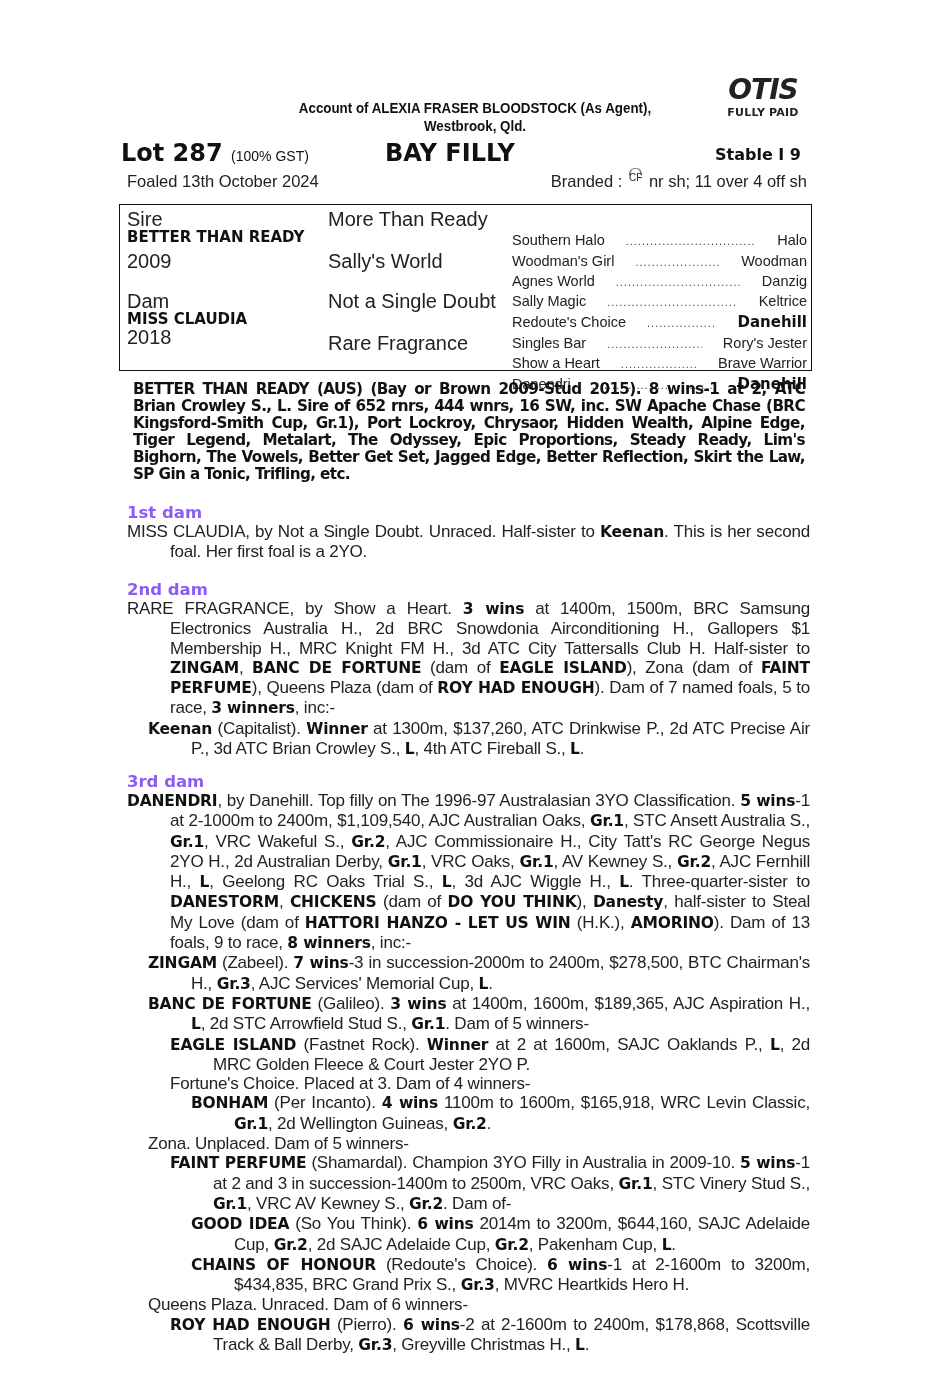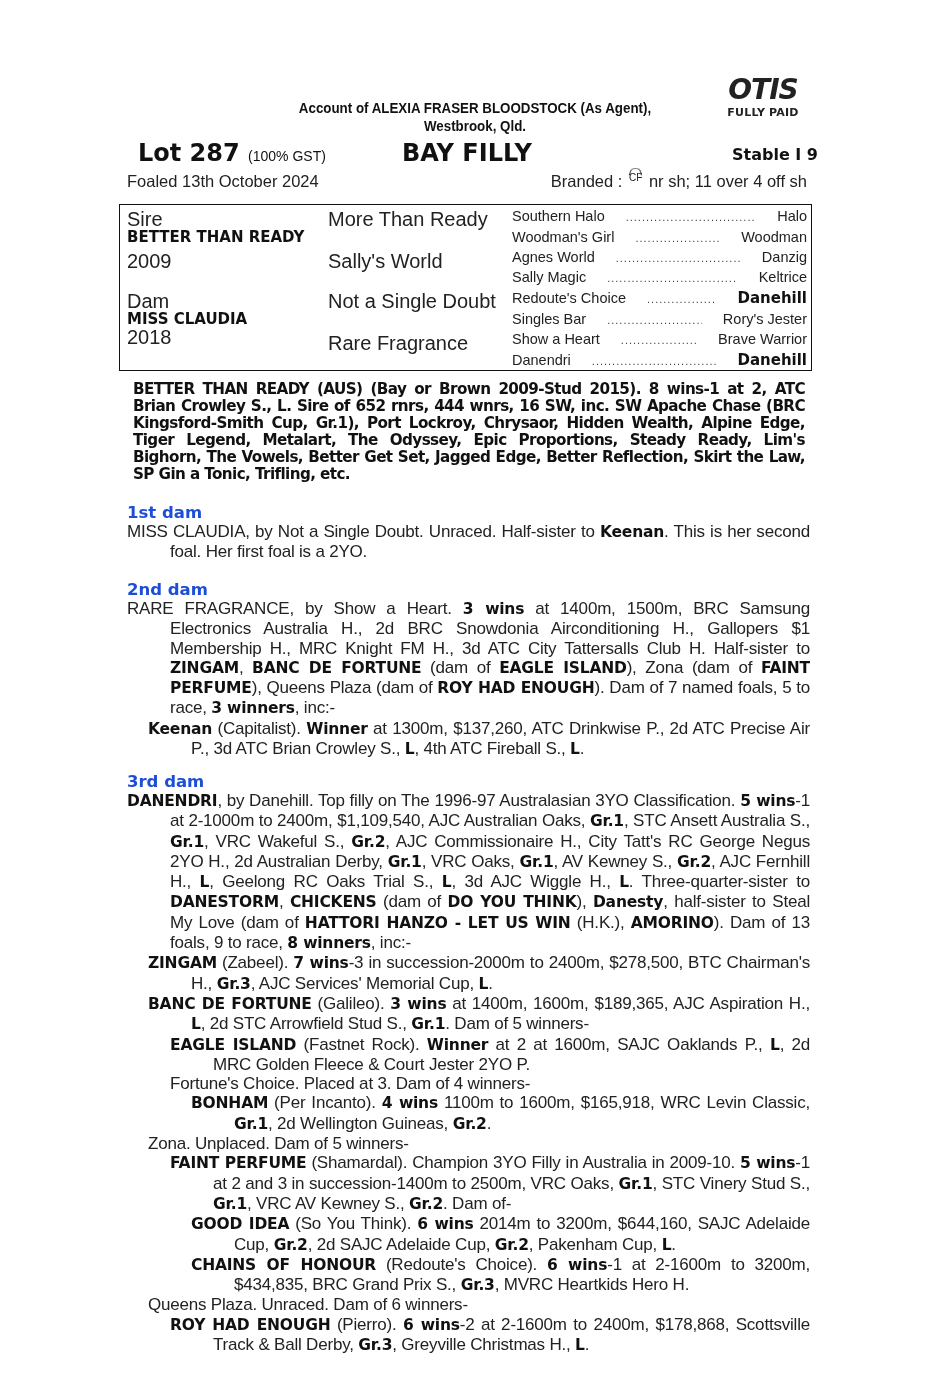--- a/index.html
+++ b/index.html
@@ -6,49 +6,49 @@
   body { width: 938px; height: 1400px; position: relative; overflow: hidden; color: #111; font-family: "Liberation Sans", sans-serif; }
   .page { position: absolute; left: 0; top: 0; width: 756px; height: 1400px; }
 
   
   .otis { position: absolute; left: 718px; top: 76px; width: 90px; text-align: center; }
   .otis-logo { font-family: "DejaVu Sans", sans-serif; font-weight: bold; font-style: italic; font-size: 28px; letter-spacing: -1px; color: #222; line-height: 28px; }
   .otis-paid { font-family: "DejaVu Sans", sans-serif; font-weight: bold; font-size: 11px; color: #222; letter-spacing: 0.2px; margin-top: 2px; }
 
   .account { position: absolute; left: 240px; top: 99px; width: 470px; text-align: center; font-family: "Liberation Sans", sans-serif; font-weight: bold; font-size: 15.5px; line-height: 18px; transform: scaleX(0.86); transform-origin: center; }
 
-  .lot-line { position: absolute; left: 138px; top: 139px; width: 683px; height: 30px; }
+  .lot-line { position: absolute; left: 121px; top: 139px; width: 683px; height: 30px; }
   .lot-title { position: absolute; left: 0; top: 0; font-family: "DejaVu Sans", sans-serif; font-weight: bold; font-size: 24px; }
   .lot-gst { font-family: "Liberation Sans", sans-serif; font-weight: normal; font-size: 14px; }
   .horse-type { position: absolute; left: 264px; top: 0; font-family: "DejaVu Sans", sans-serif; font-weight: bold; font-size: 24px; }
   .stable { position: absolute; right: 3px; top: 6px; font-family: "DejaVu Sans", sans-serif; font-weight: bold; font-size: 16px; }
 
   .foal-line { position: absolute; left: 127px; top: 172px; width: 680px; font-size: 16.5px; color: #222; }
   .foaled { position: absolute; left: 0; top: 0; }
   .branded { position: absolute; right: 0; top: 0; white-space: nowrap; }
   .brand-mark { display: inline-block; font-size: 10px; position: relative; top: -6px; padding-top: 3px; margin: 0 2px; }
   .brand-mark:before { content: ""; position: absolute; left: 1px; right: 1px; top: -2px; height: 7px; border-top: 1px solid #333; border-left: 1px solid #333; border-right: 1px solid #333; transform: perspective(10px) rotateX(25deg); border-radius: 6px 6px 0 0; }
 
   
   .pedigree { position: absolute; left: 119px; top: 204px; width: 693px; height: 167px; border: 1.5px solid #111; box-sizing: border-box; }
   .ped-cell { position: absolute; white-space: nowrap; font-size: 20px; color: #222; }
   .ped-name { font-family: "DejaVu Sans", sans-serif; font-weight: bold; font-size: 15px; color: #111; }
   .ped-gg { position: absolute; left: 392px; width: 295px; font-size: 14.5px; color: #222; display: flex; align-items: baseline; gap: 20px; }
   .ped-gg .nm { white-space: nowrap; }
   .ped-gg .dots { flex: 1; overflow: hidden; white-space: nowrap; margin: 0 1px; color: #444; font-size: 11px; letter-spacing: 1px; }
   .ped-gg .dots:after { content: "................................................................................................"; }
-  .ped-gg .sire { white-space: nowrap; }
+  .ped-gg .sire { white-space: nowrap; margin-top: 24px; }
   .ped-gg .sire.bold { font-family: "DejaVu Sans", sans-serif; font-weight: bold; font-size: 15px; color: #111; }
 
   
   .sire-summary { position: absolute; left: 133px; top: 381px; width: 672px; font-family: "DejaVu Sans", sans-serif; font-weight: bold; font-size: 15.2px; line-height: 17px; text-align: justify; letter-spacing: -0.6px; color: #111; }
 
   
   .section { position: absolute; left: 127px; width: 683px; font-size: 17px; line-height: 19.3px; color: #222; }
-  .sec-head { font-family: "DejaVu Sans", sans-serif; font-weight: bold; font-size: 16.5px; color: #1d4ed8; line-height: 19px; }
+  .sec-head { font-family: "DejaVu Sans", sans-serif; font-weight: bold; font-size: 16.5px; color: #8b5cf6; line-height: 19px; }
   .para { text-align: justify; padding-left: 43px; text-indent: -43px; letter-spacing: -0.2px; }
   .b { font-family: "DejaVu Sans", sans-serif; font-weight: bold; color: #111; font-size: 15.5px; }
   .i1 { margin-left: 21px; padding-left: 43px; text-indent: -43px; text-align: justify; letter-spacing: -0.2px; }
   .i2 { margin-left: 43px; padding-left: 43px; text-indent: -43px; text-align: justify; letter-spacing: -0.2px; }
   .i3 { margin-left: 64px; padding-left: 43px; text-indent: -43px; text-align: justify; letter-spacing: -0.2px; }
   .i2a { margin-left: 43px; padding-left: 43px; text-indent: -43px; letter-spacing: -0.2px; }
 </style>
 </head>
 <body>
 

